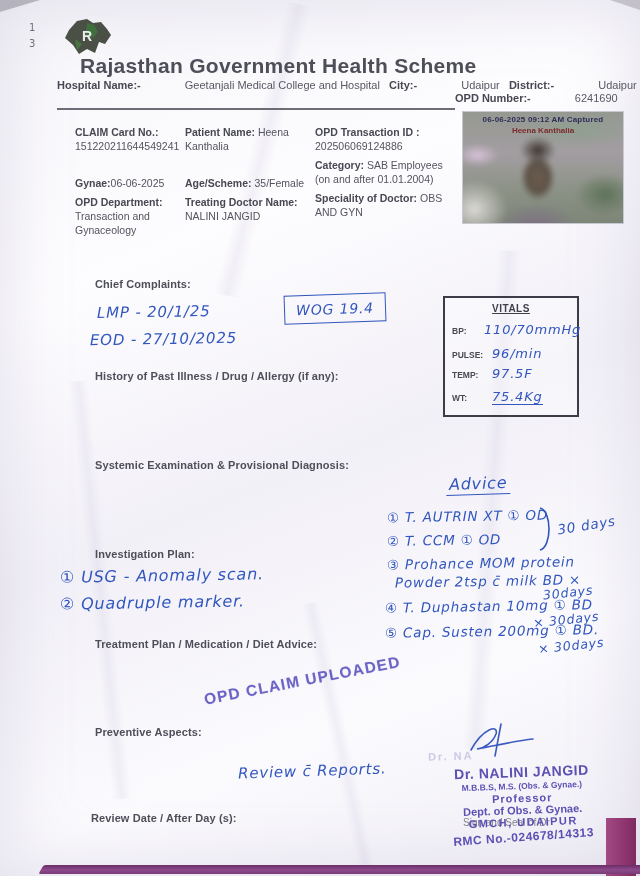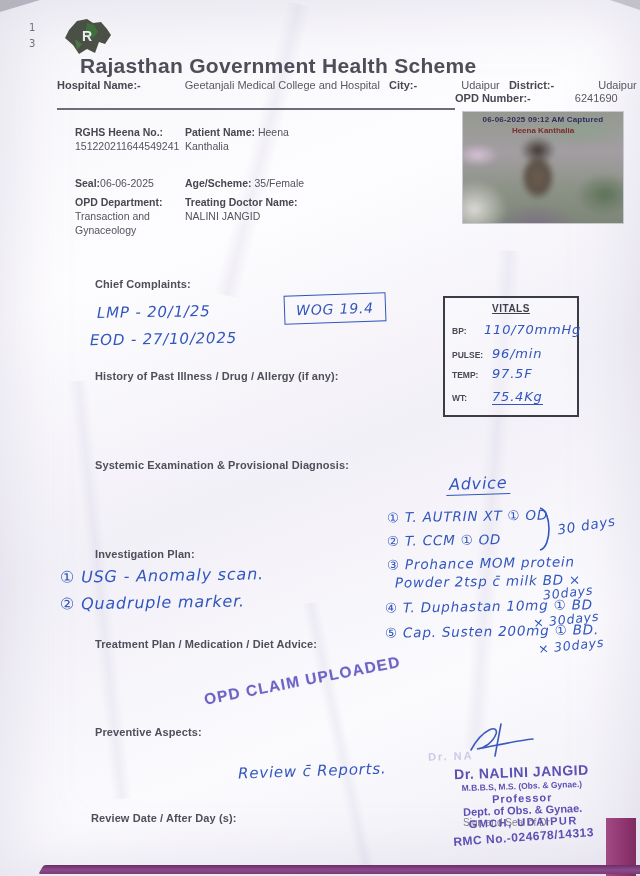--- a/index.html
+++ b/index.html
@@ -106,43 +106,55 @@
   <div class="divider" style="left:57px;top:108px;width:398px;"></div>
 
   <div class="photo">
     <div class="blobs"></div>
     <div class="photo-cap1">06-06-2025 09:12 AM Captured</div>
     <div class="photo-cap2">Heena Kanthalia</div>
   </div>
 
   <div class="info-col" style="left:75px;top:125px;width:112px;">
     <p>
-      <span class="b">RGHS Heena No.:</span><br>
+      <span class="b">CLAIM Card No.:</span><br>
       <span>151220211644549241</span>
     </p>
     <p style="margin-top:23px;">
-      <span class="b">Seal:</span><span>06-06-2025</span>
+      <span class="b">Gynae:</span><span>06-06-2025</span>
     </p>
     <p>
       <span class="b">OPD Department:</span><span> Transaction and Gynaceology</span>
     </p>
   </div>
 
   <div class="info-col" style="left:185px;top:125px;width:122px;">
     <p>
       <span class="b">Patient Name:</span><span> Heena Kanthalia</span>
     </p>
     <p style="margin-top:23px;">
       <span class="b">Age/Scheme:</span><span> 35/Female</span>
     </p>
     <p>
       <span class="b">Treating Doctor Name:</span><span> NALINI JANGID</span>
     </p>
   </div>
 
+  <div class="info-col" style="left:315px;top:125px;width:140px;">
+    <p>
+      <span class="b">OPD Transaction ID :</span><br>
+      <span>202506069124886</span>
+    </p>
+    <p>
+      <span class="b">Category:</span><span> SAB Employees (on and after 01.01.2004)</span>
+    </p>
+    <p>
+      <span class="b">Speciality of Doctor:</span><span> OBS AND GYN</span>
+    </p>
+  </div>
 
   <div class="abs lbl" style="left:70px;top:278px;">Chief Complaints:</div>
   <div class="abs hw hw15" style="left:97px;top:303px;transform:rotate(-1deg);">LMP -  20/1/25</div>
   <div class="abs hw hw15" style="left:90px;top:330px;transform:rotate(-1deg);">EOD -  27/10/2025</div>
   <div class="wogbox hw">WOG  19.4</div>
 
   <div class="vitals">
     <div class="vitals-title">VITALS</div>
     <div class="vrow" style="top:24px;">
       <span class="vlbl">BP:</span>

